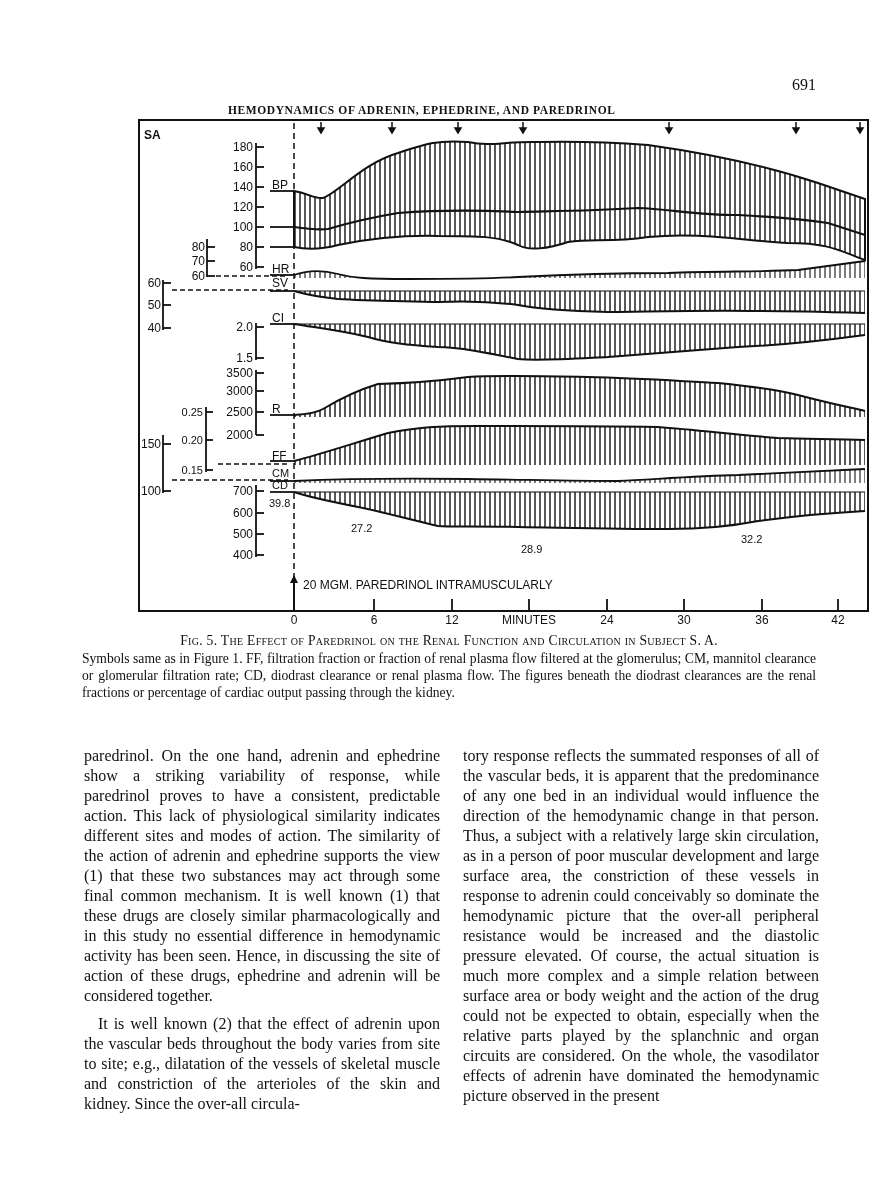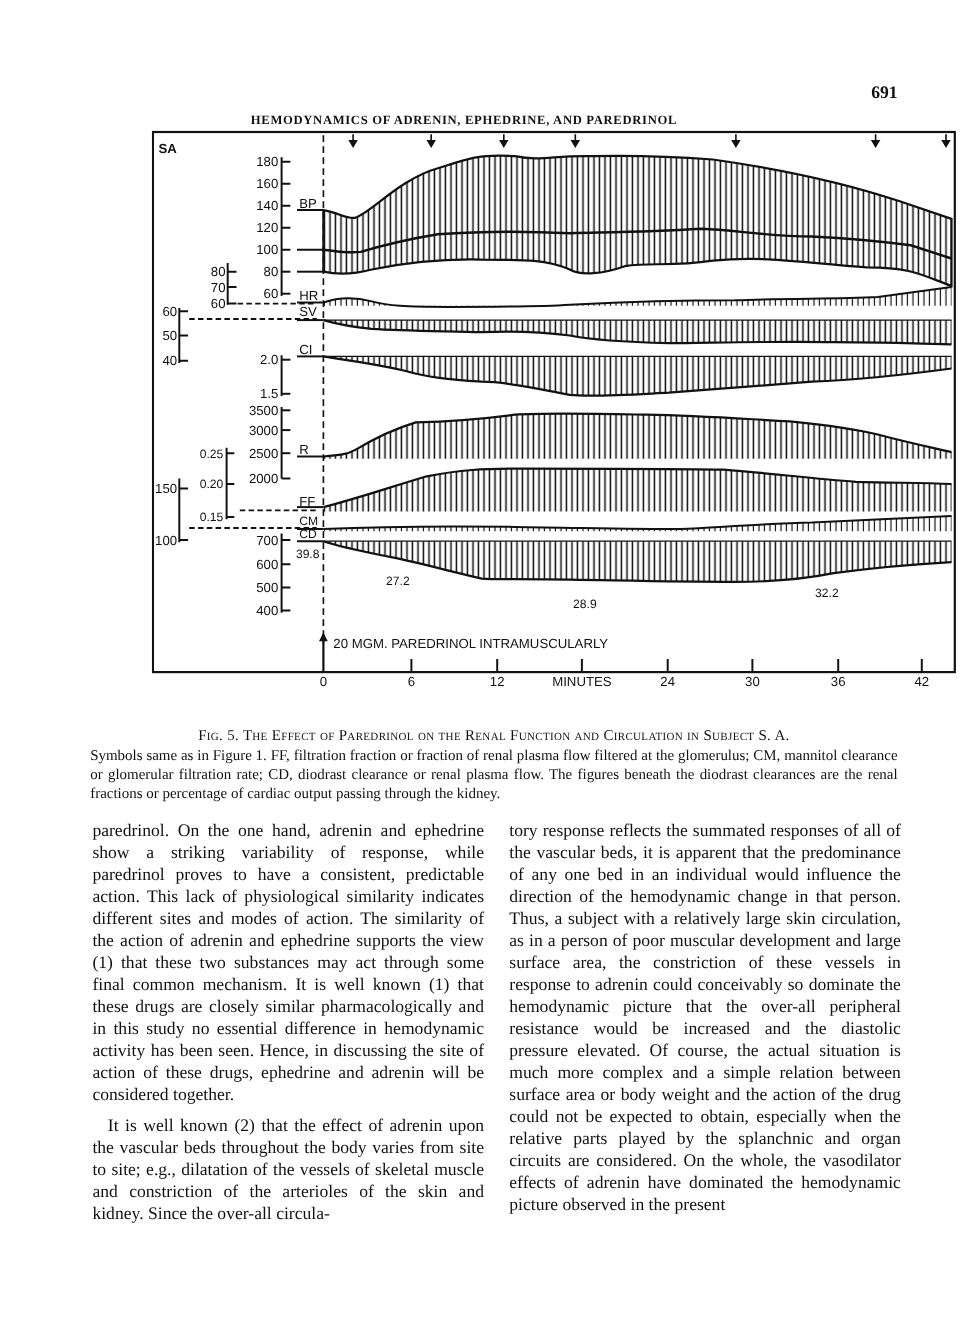--- a/index.html
+++ b/index.html
@@ -1,21 +1,21 @@
 <!DOCTYPE html>
 <html><head>
 <meta charset="utf-8">
 <style>
   html, body { margin: 0; padding: 0; background: #ffffff; }
   body { width: 890px; height: 1200px; position: relative; overflow: hidden; color: #111; font-family: "Liberation Serif", "DejaVu Serif", serif; }
   .running-head { position: absolute; top: 80px; left: 228px; font-size: 11.5px; letter-spacing: 0.6px; font-weight: bold; text-transform: uppercase; margin-top: 24px; }
-  .page-num { position: absolute; top: 76px; left: 792px; font-size: 16px; font-weight: bold; }
+  .page-num { position: absolute; top: 76px; left: 792px; font-size: 16px; font-weight: normal; }
   .figure { position: absolute; left: 92px; top: 115px; width: 732px; height: 510px; margin-left: 46px; }
   .figure svg { display: block; }
-  .caption { position: absolute; left: 82px; top: 660px; width: 734px; font-size: 13.6px; line-height: 17px; }
+  .caption { position: absolute; left: 82px; top: 632px; width: 734px; font-size: 13.6px; line-height: 17px; }
   .caption .title { text-align: center; font-variant: small-caps; letter-spacing: 0.3px; margin-bottom: 1px; }
   .caption .body { text-align: justify; text-indent: 0; }
   .col { position: absolute; top: 738px; width: 372px; font-size: 16px; line-height: 20px; text-align: justify; hyphens: manual; }
   .col.left { left: 76px; }
   .col.right { left: 455px; }
   .col p { margin: 8px; }
   .col p.indent { text-indent: 14px; }
   .svgtext { font-family: "Liberation Sans", "DejaVu Sans", sans-serif; font-size: 12px; fill: #111; }
   .smalltext { font-family: "Liberation Sans", "DejaVu Sans", sans-serif; font-size: 11px; fill: #111; }
 </style>

